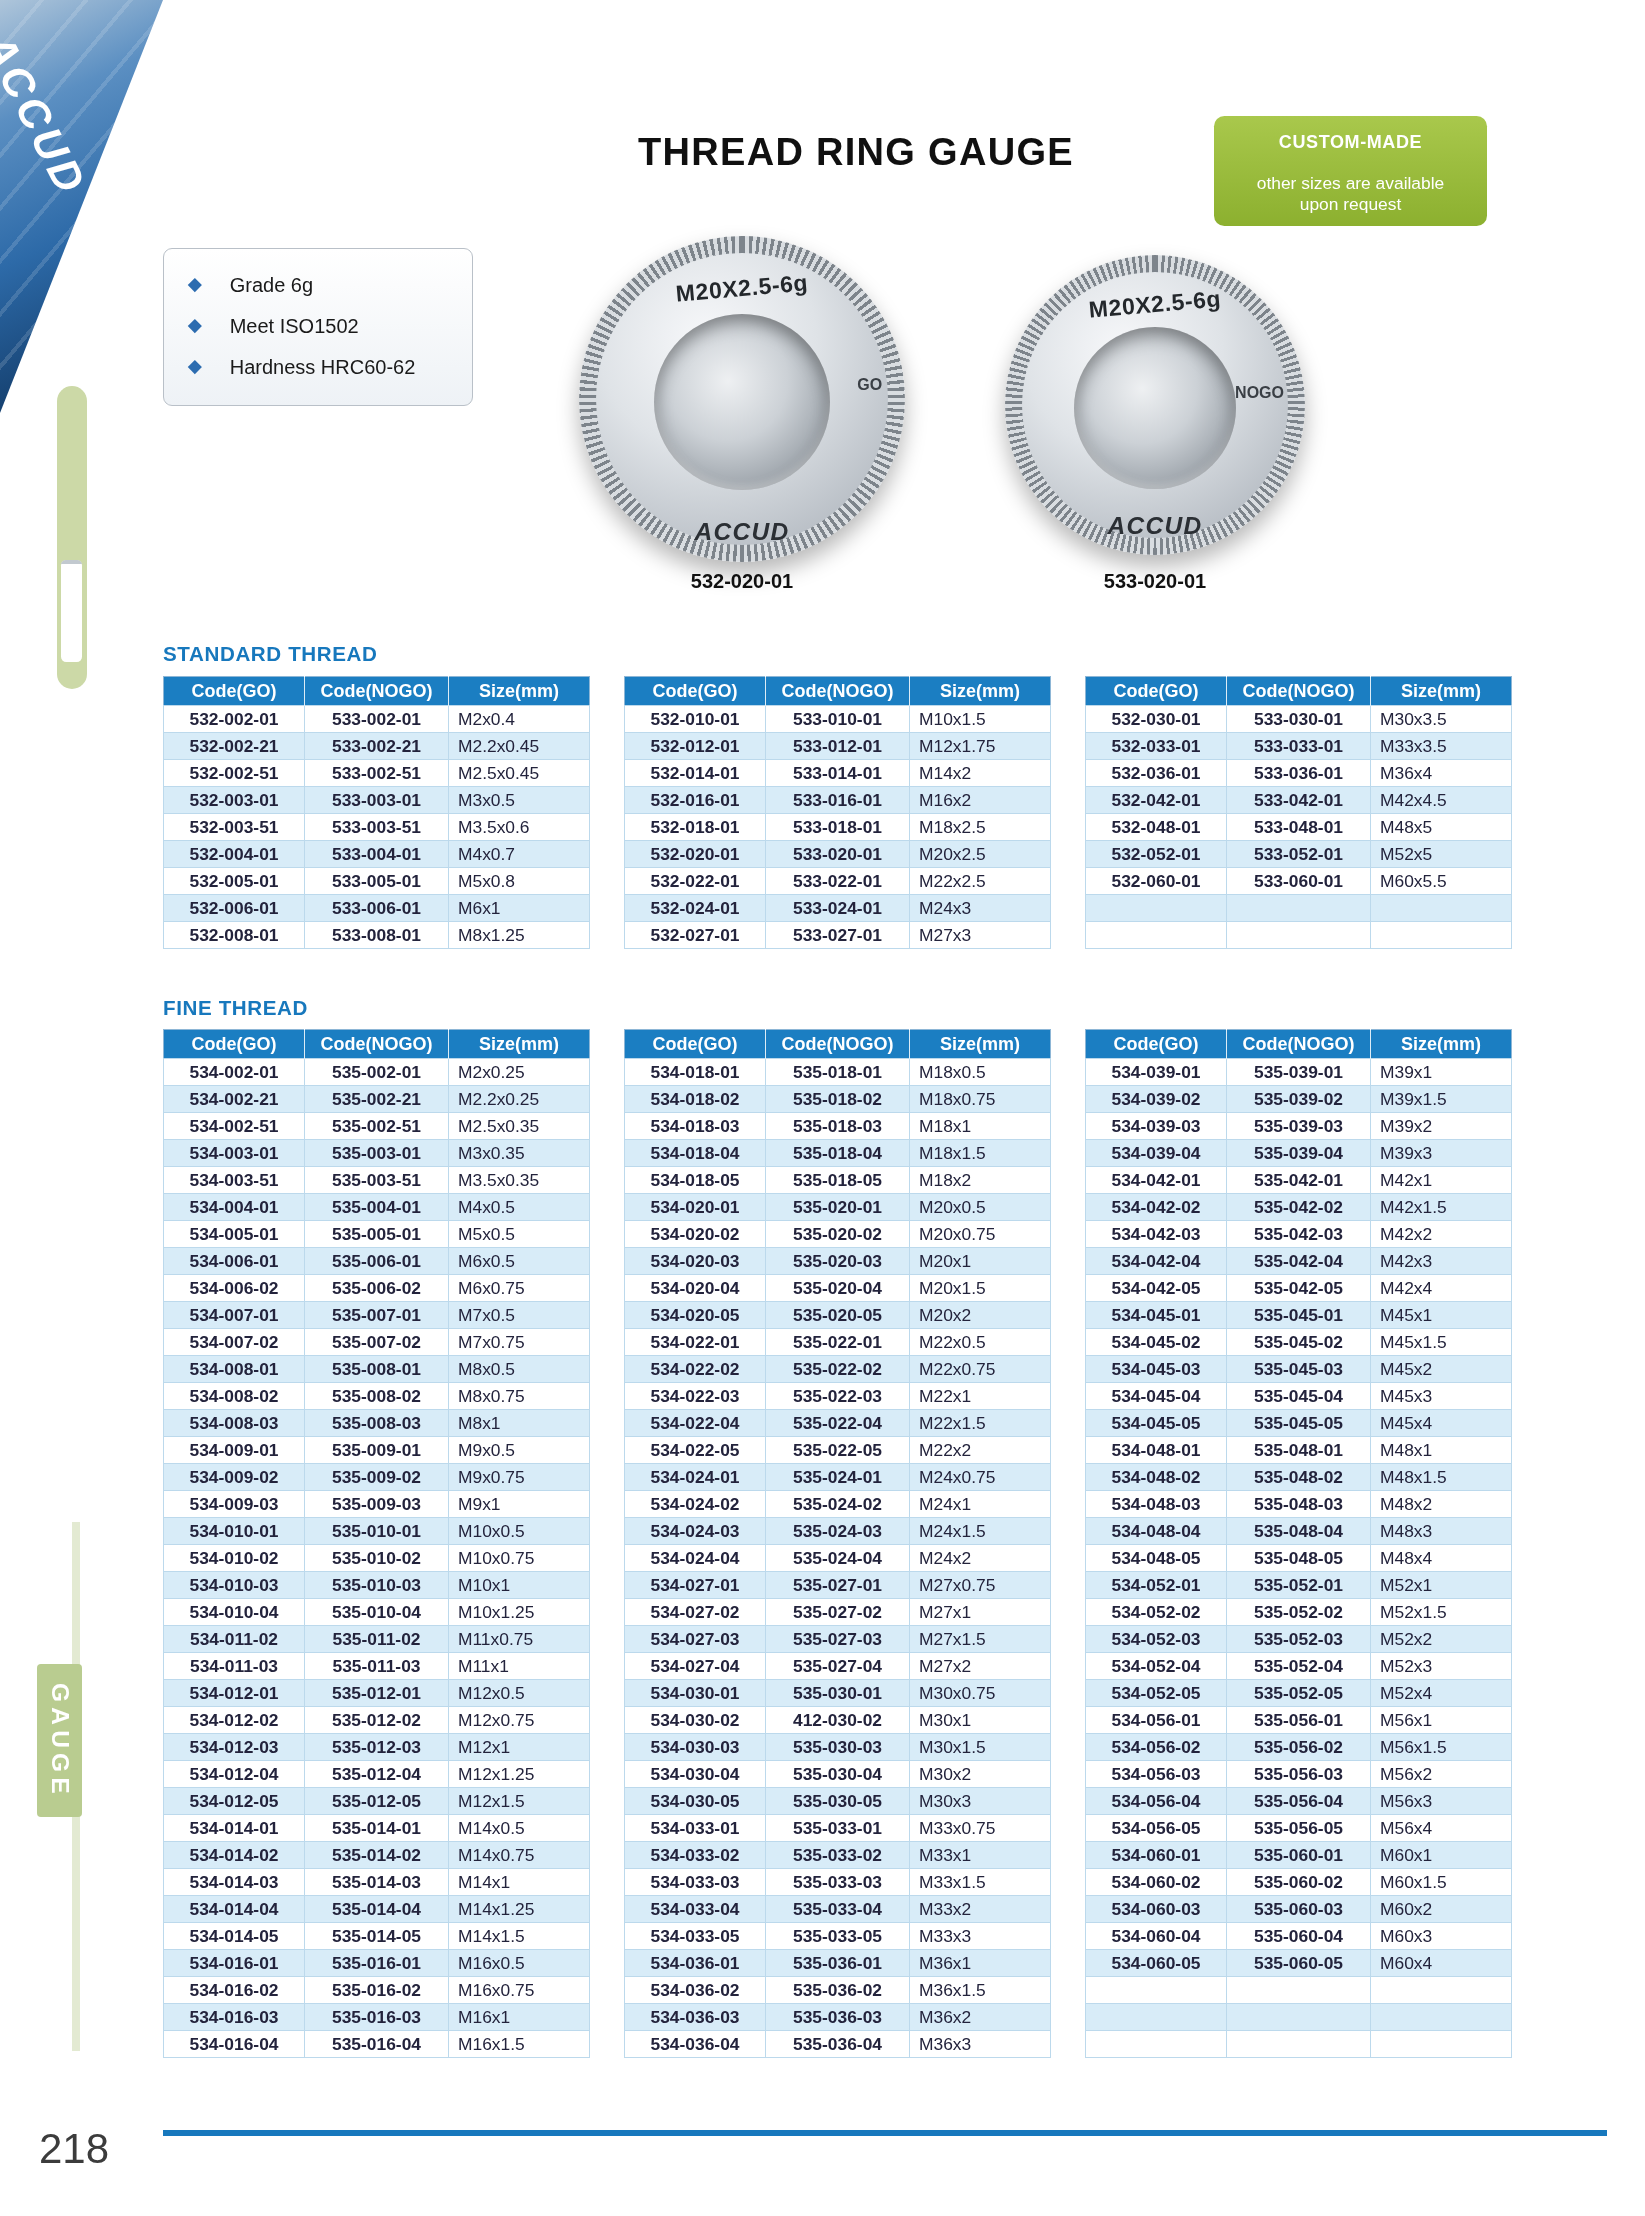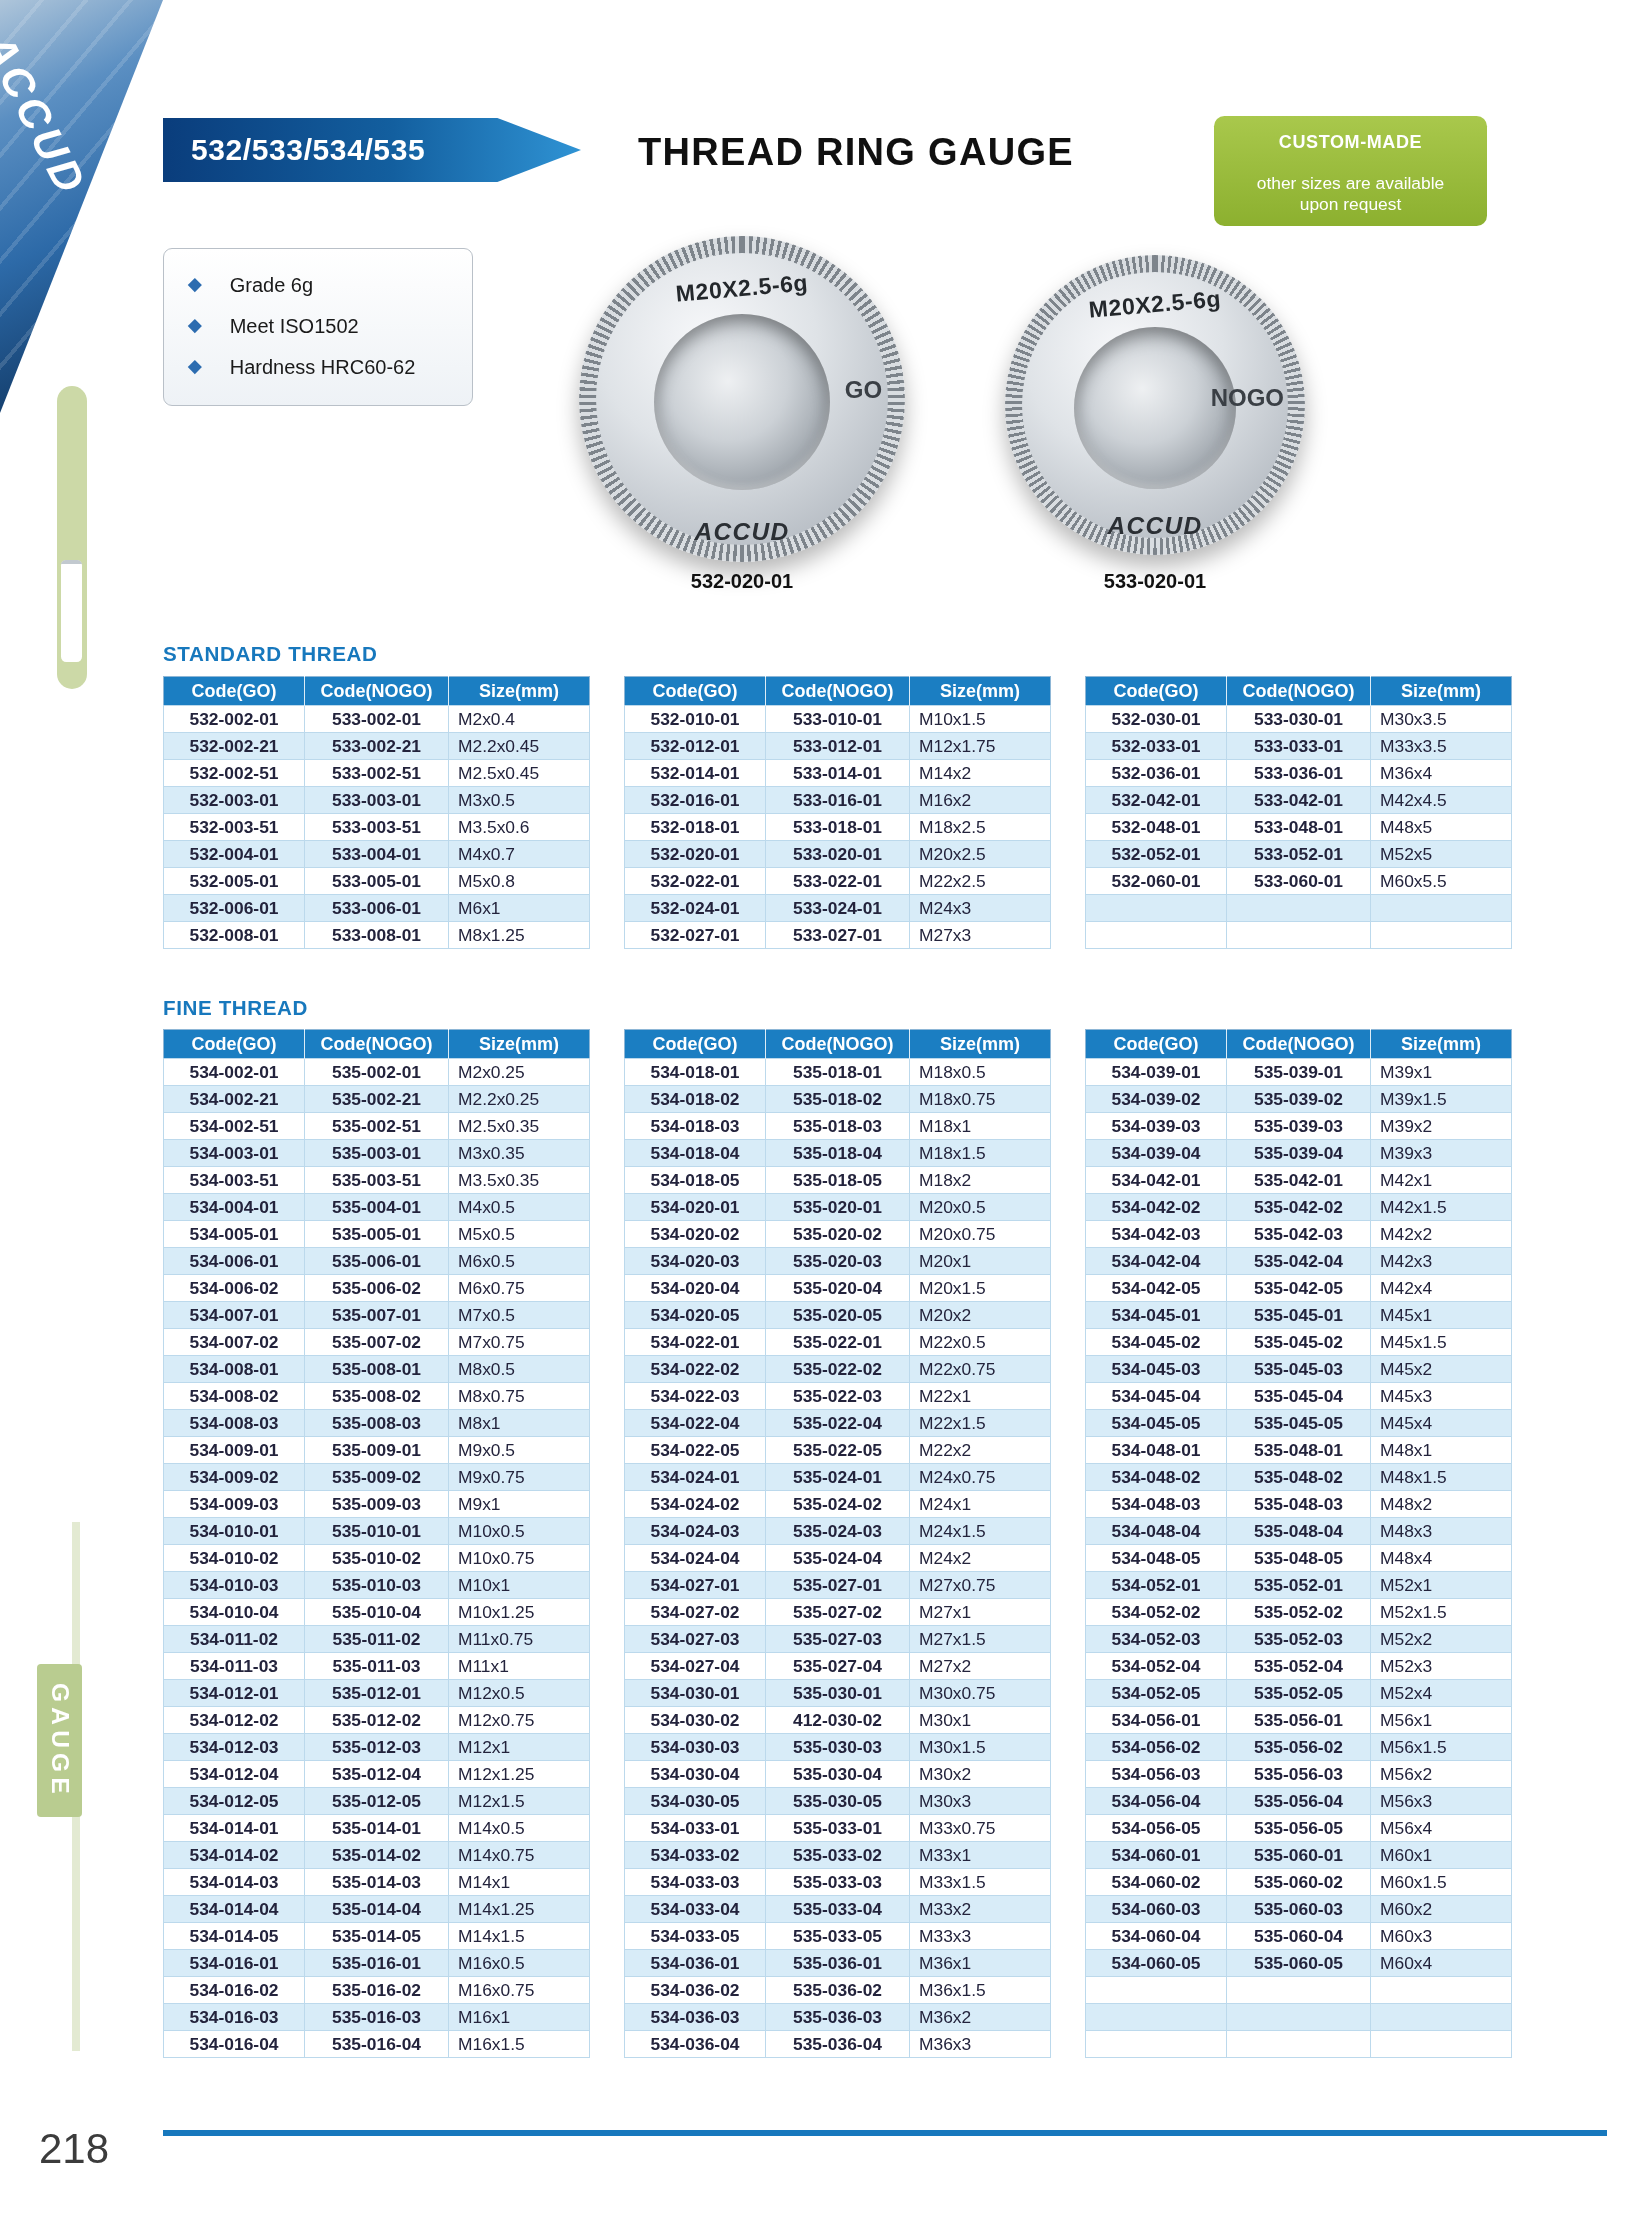--- a/index.html
+++ b/index.html
@@ -46,21 +46,21 @@
   .ring { position:absolute; border-radius:50%;
     background:repeating-conic-gradient(#7d848b 0deg 1.2deg, #d9dde1 1.2deg 2.6deg);
     box-shadow:0 11.6px 22px rgba(0,0,0,.28); }
   .ring .face { position:absolute; inset:17px; border-radius:50%;
     background:radial-gradient(circle at 38% 30%, #f7f8fa 0%, #dfe3e7 40%, #b9bfc6 80%, #9aa1a8 100%); }
   .ring .hole { position:absolute; width:54%; height:54%; left:23%; top:24%; border-radius:50%;
     background:radial-gradient(circle at 42% 38%, #eef0f2 0%, #ccd1d6 40%, #9aa1a8 75%, #6f767e 100%);
     box-shadow:inset 0 7.7px 17px rgba(0,0,0,.38), inset 0 -3.9px 9px rgba(255,255,255,.45); }
   .ring .marking { position:absolute; top:12%; width:100%; text-align:center; font-size:23px; font-weight:600;
     color:#24282c; transform:rotate(-5deg); letter-spacing:0.6px; }
-  .ring .side-label { position:absolute; right:7%; top:43%; font-size:24px; font-weight:600; color:#3a3f45; }
+  .ring .side-label { position:absolute; right:7%; top:43%; font-size:16px; font-weight:600; color:#3a3f45; }
   .ring .ring-brand { position:absolute; bottom:5%; width:100%; text-align:center; font-size:24.5px; font-weight:bold;
     font-style:italic; color:#2b2f34; letter-spacing:1.3px; }
   .ring-code { position:absolute; font-size:20px; font-weight:bold; color:#111111; text-align:center; }
 
   
   .sec-title { position:absolute; font-size:20.6px; font-weight:bold; color:#1778bd; letter-spacing:0.6px; }
   .tables-row { position:absolute; display:flex; gap:34px; }
   table.gauge { border-collapse:collapse; table-layout:fixed; width:426px; background:#ffffff; border:1.3px solid #8db6d6; }
   table.gauge col.c1 { width:141px; } table.gauge col.c2 { width:144px; } table.gauge col.c3 { width:141px; }
   table.gauge th { background:#1b7ec2; color:#ffffff; font-size:18px; font-weight:bold; height:28px;
@@ -83,23 +83,20 @@
   <div class="corner-photo"></div>
   <div class="corner-stripes"></div>
   <div class="corner-brand">ACCUD</div>
   <div class="side-bar1"></div>
   <div class="side-icon"></div>
   <div class="side-strip"></div>
   <div class="gauge-tab">
     <span>GAUGE</span>
   </div>
 
-  <div class="model-banner">
-    <span>532/533/534/535</span>
-  </div>
   <div class="page-title">THREAD RING GAUGE</div>
   <div class="badge">
     <div class="badge-title">CUSTOM-MADE</div>
     <div class="badge-sub">
       <div>other sizes are available</div>
       <div>upon request</div>
     </div>
   </div>
 
   <div class="features">

